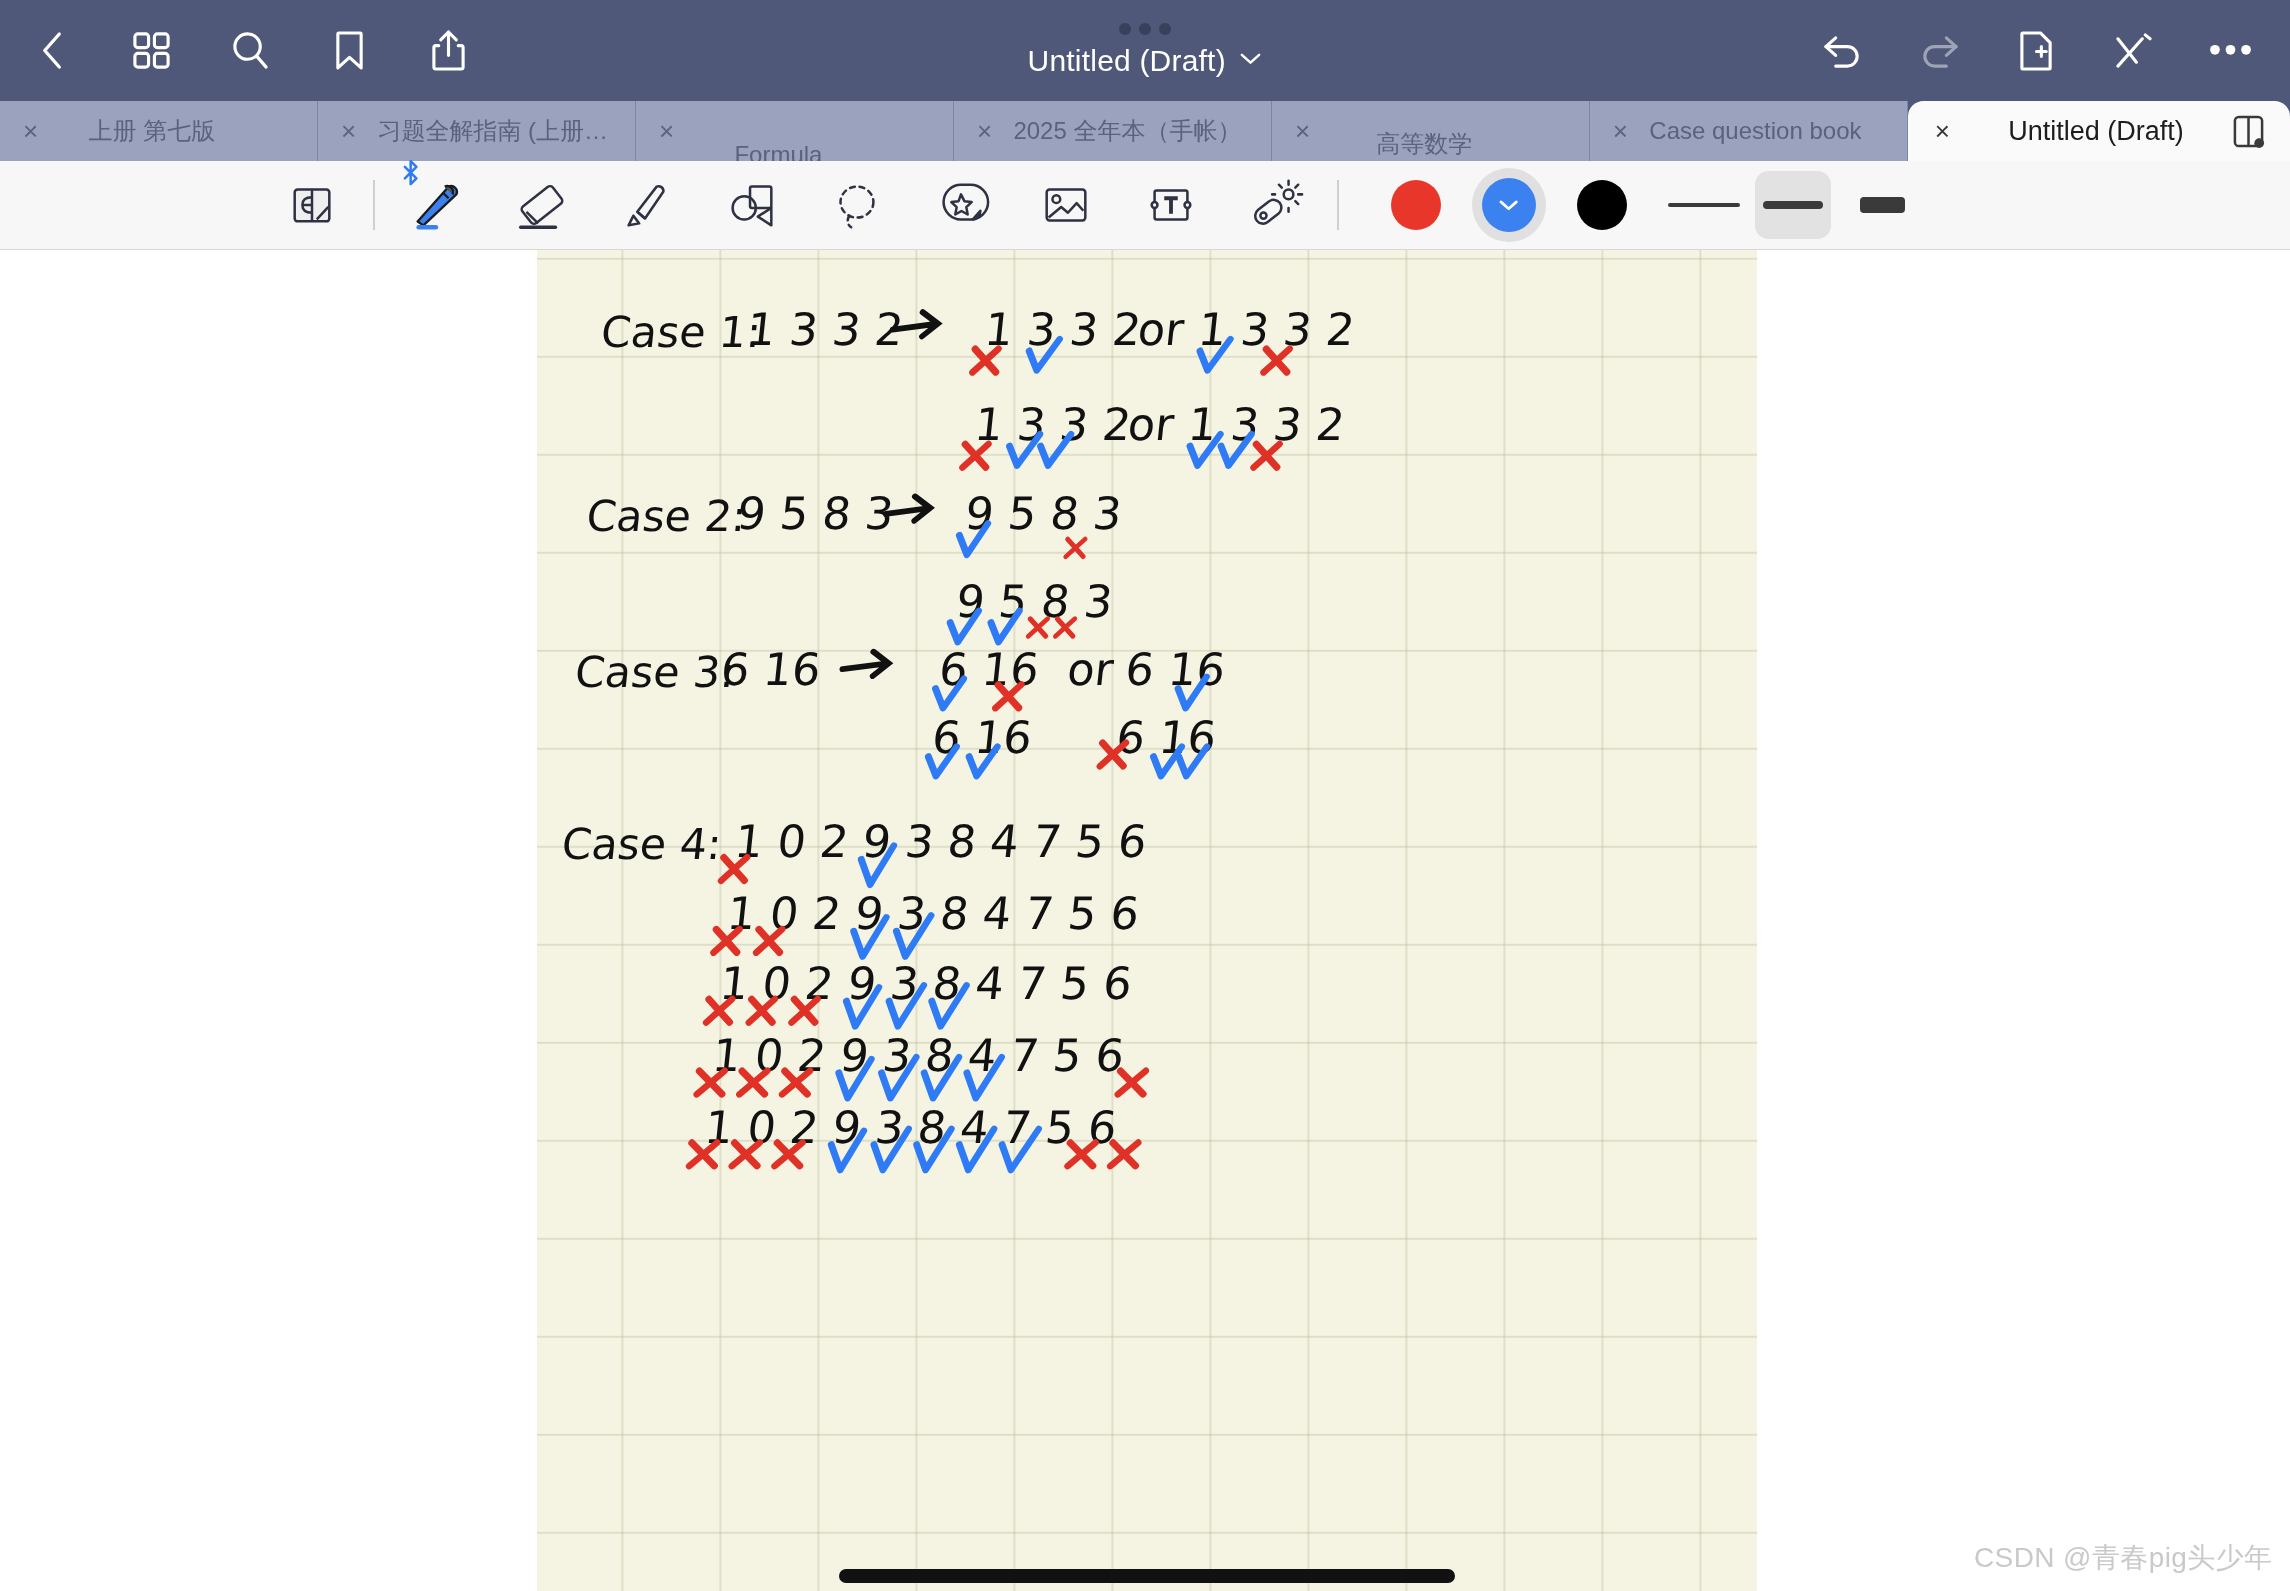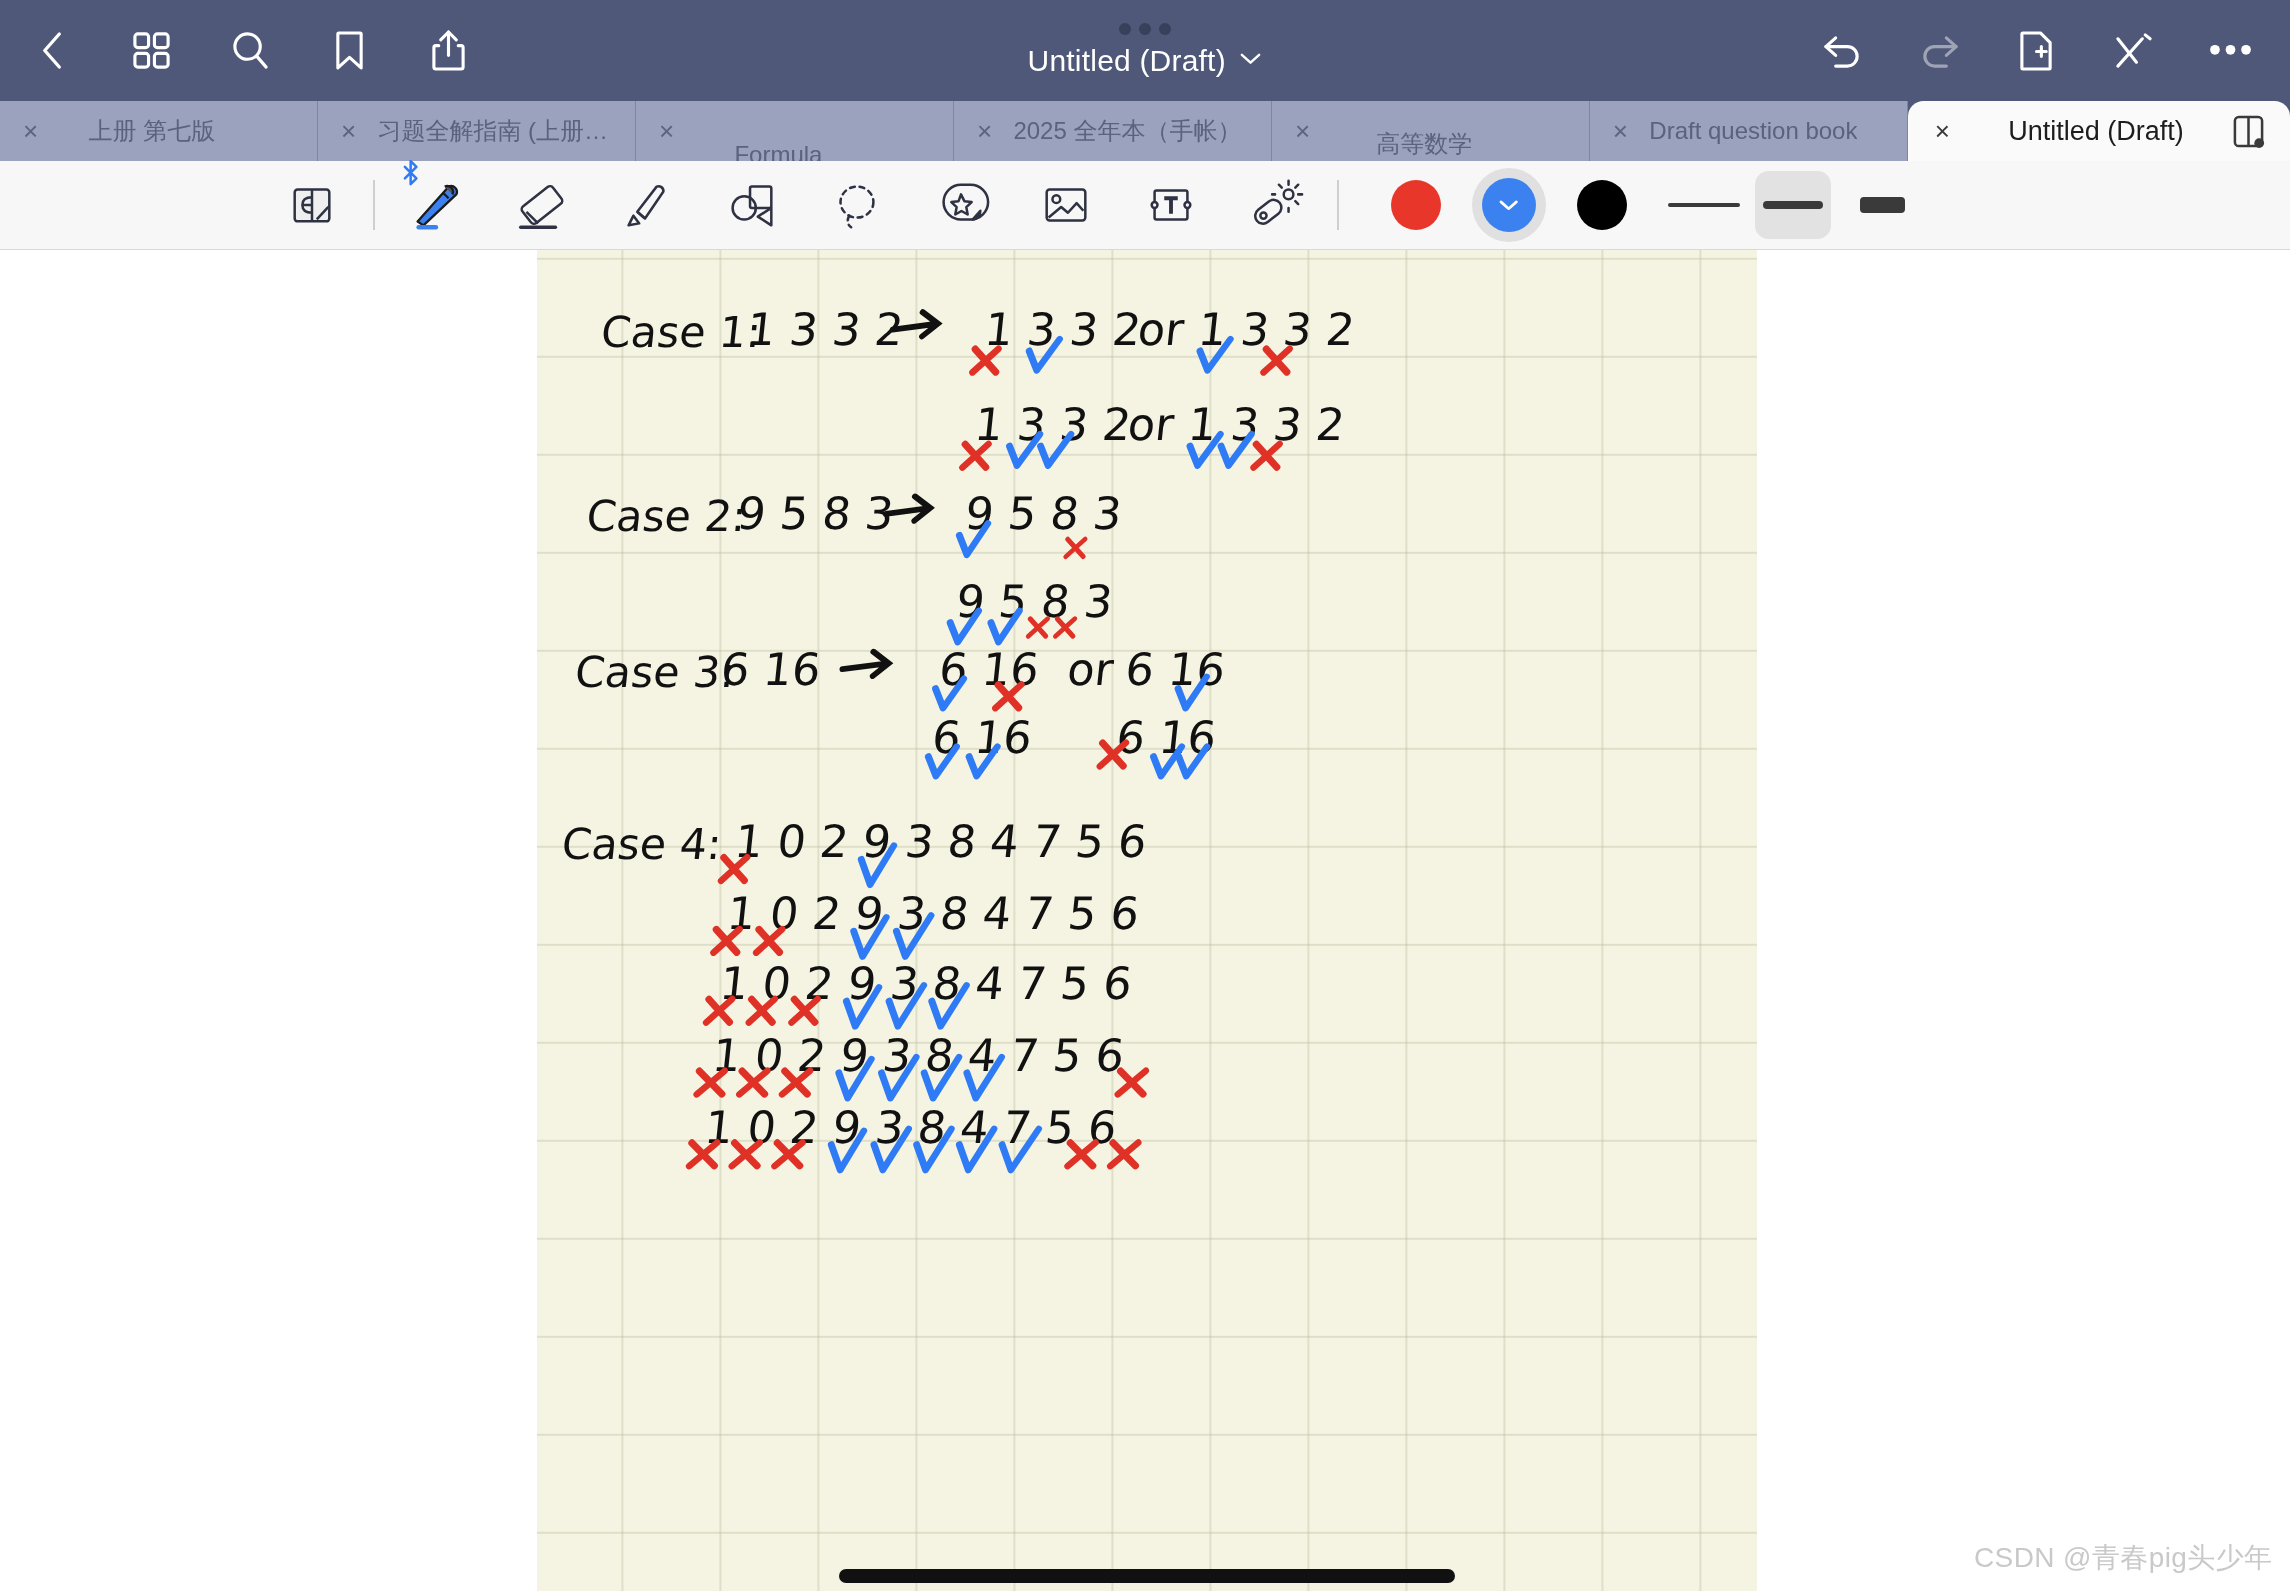--- a/index.html
+++ b/index.html
@@ -223,21 +223,21 @@
     <div class="tab t4">
       <span class="tab-close">×</span>
       <span class="tab-label">2025 全年本（手帐）</span>
     </div>
     <div class="tab t5">
       <span class="tab-close">×</span>
       <span class="tab-label">高等数学</span>
     </div>
     <div class="tab t6">
       <span class="tab-close">×</span>
-      <span class="tab-label">Draft question book</span>
+      <span class="tab-label">Case question book</span>
     </div>
     <div class="tab active">
       <span class="tab-close">×</span>
       <span class="tab-label">Untitled (Draft)</span>
       <span class="tab-split-icon">
         <svg width="33" height="37" viewBox="0 0 34 38" fill="none" stroke="currentColor" stroke-width="2.6" stroke-linejoin="round">
             <rect x="3" y="4" width="28" height="30" rx="4"></rect>
             <path d="M17 4 v30"></path>
             <circle cx="28" cy="31" r="5" fill="currentColor" stroke="none"></circle>
           </svg>

